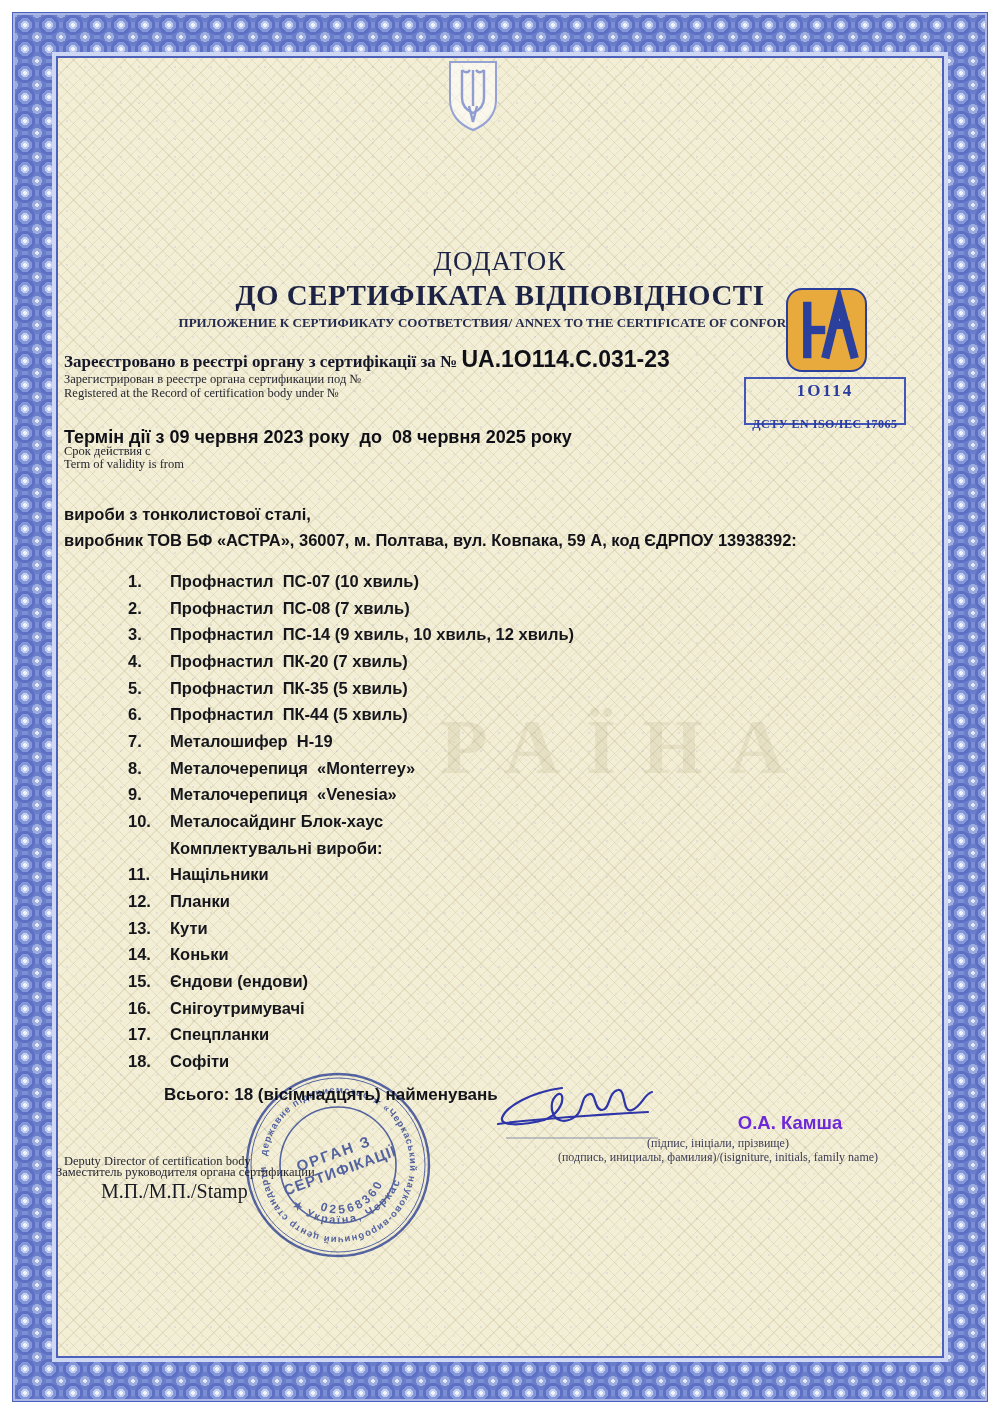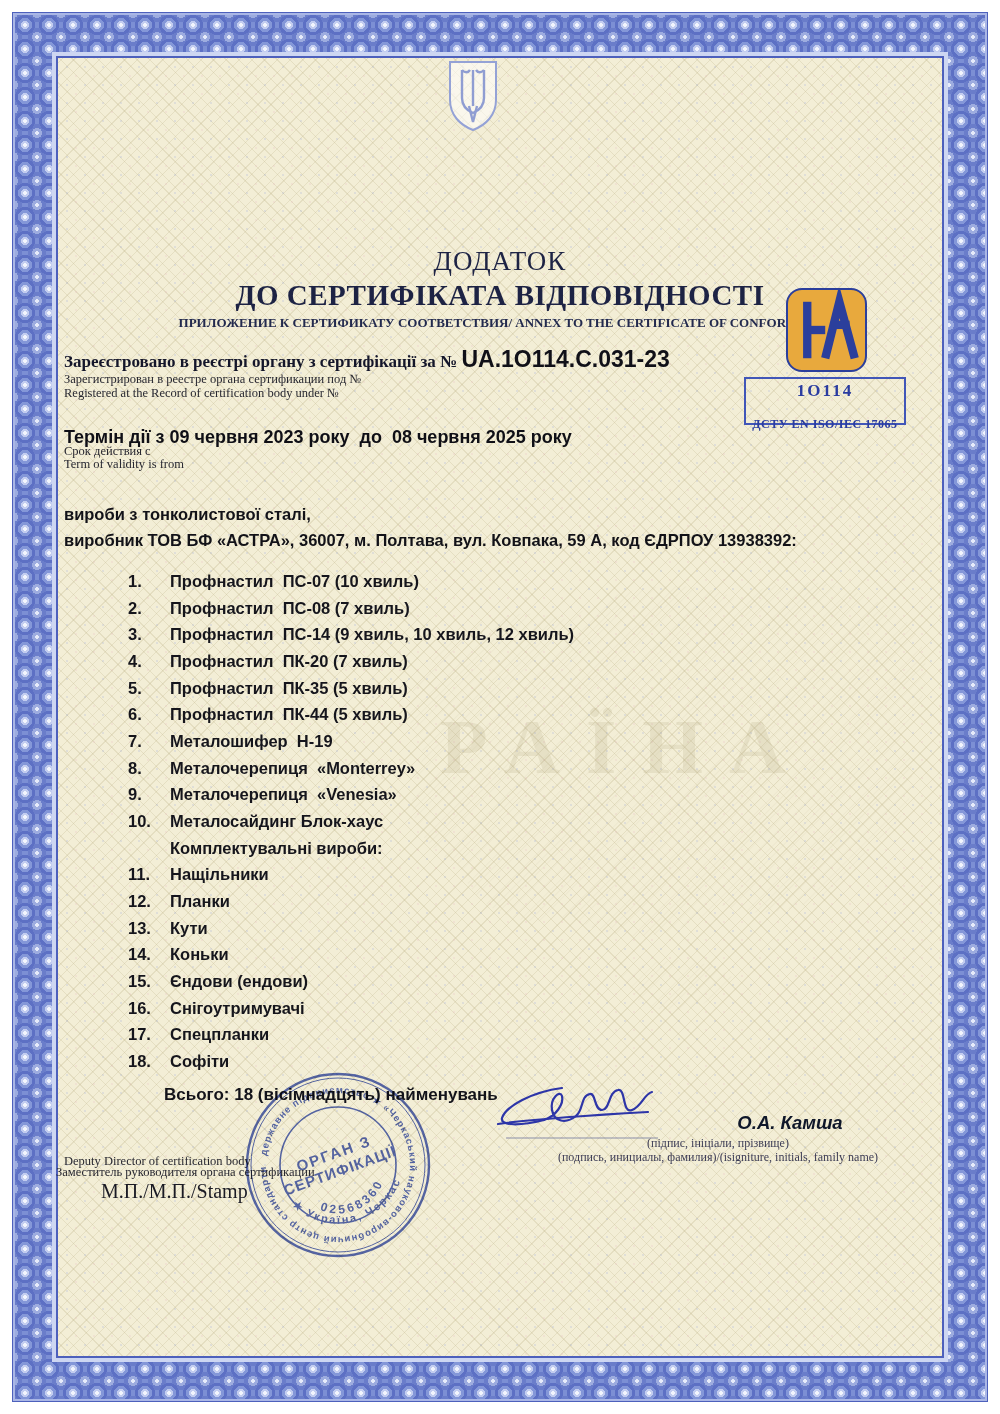--- a/index.html
+++ b/index.html
@@ -46,21 +46,21 @@
   .small-serif{font-size:12.5px;color:#272730;line-height:14px;}
   .term-main{font-family:"Liberation Sans","DejaVu Sans",sans-serif;font-weight:bold;font-size:18px;color:#0f0f16;}
   .prod-line{font-family:"Liberation Sans","DejaVu Sans",sans-serif;font-weight:bold;font-size:16.5px;color:#121218;}
   .row{position:absolute;left:0;width:100%;height:24px;
        font-family:"Liberation Sans","DejaVu Sans",sans-serif;font-weight:bold;font-size:16.5px;color:#15151c;}
   .row .num{position:absolute;left:128px;}
   .row .txt{position:absolute;left:170px;}
   .total-line{font-family:"Liberation Sans","DejaVu Sans",sans-serif;font-weight:bold;font-size:17px;color:#13131a;}
   .sign-title{font-weight:bold;font-size:19px;color:#14162a;}
   .stamp-label{font-size:20px;color:#1a1a24;}
-  .name{font-family:"Liberation Sans","DejaVu Sans",sans-serif;font-weight:bold;font-size:18.5px;color:#0f172a;text-align:center;font-style:italic;}
+  .name{font-family:"Liberation Sans","DejaVu Sans",sans-serif;font-weight:bold;font-size:18.5px;color:#6d28d9;text-align:center;}
   .hint{font-size:12px;color:#3c3c55;text-align:center;line-height:14px;}
   .acc-box{
     border:2px solid #4156b8; text-align:center; padding-top:3px;
     color:#2a3ca0; font-weight:bold;
   }
   .acc-code{font-size:17px;letter-spacing:2px;line-height:18px;}
   .acc-std{font-size:12px;letter-spacing:.5px;line-height:14px;margin-top:17px;}
   .logo-box{
     background:#e8a93d; border:2.5px solid #2b3f9c; border-radius:16px;
   }

